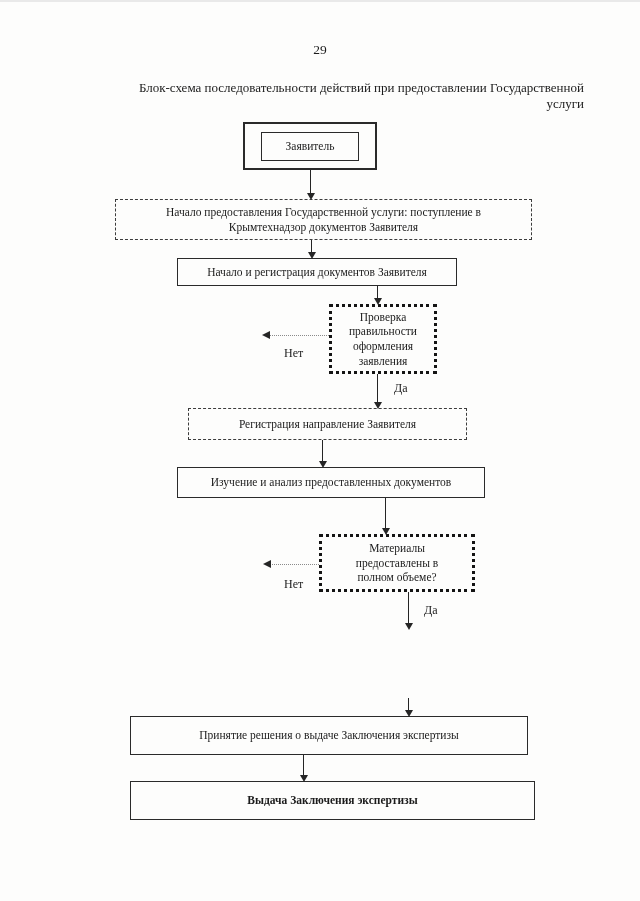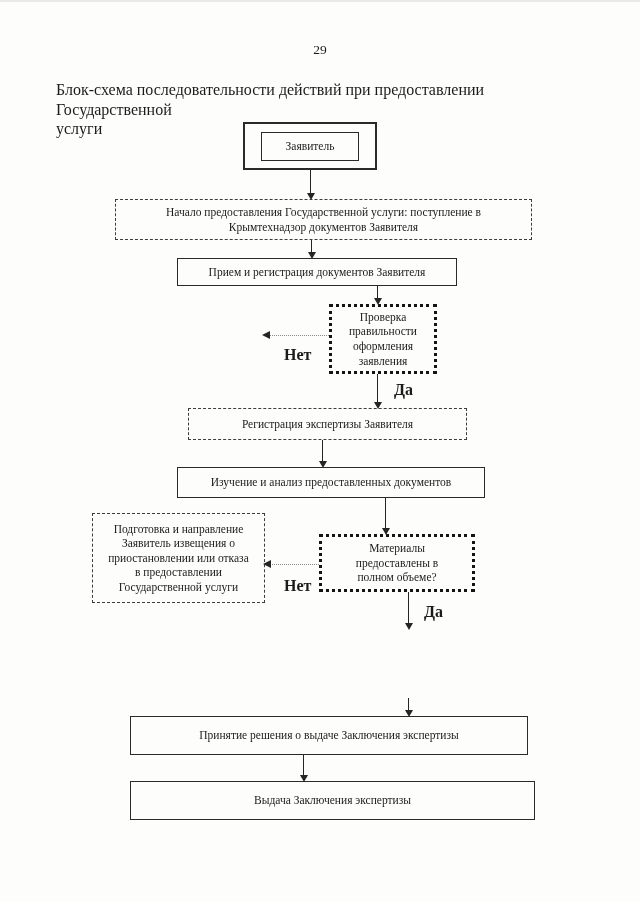--- a/index.html
+++ b/index.html
@@ -8,22 +8,22 @@
     position:relative; width:640px; height:901px; margin:2px auto;
     background:#fdfdfc; color:#1b1b1b;
     font-family:"Liberation Serif","DejaVu Serif",serif;
     overflow:hidden;
   }
   .pagenum {
     position:absolute; left:0; right:0; top:40px;
     text-align:center; font-size:13.5px;
   }
   .title {
-    position:absolute; left:56px; top:78px; width:536px;
-    text-align:left; font-size:16px; line-height:1.22;
+    position:absolute; left:48px; top:78px; width:536px;
+    text-align:right; font-size:13px; line-height:1.22;
     white-space:pre-line;
   }
   .box {
     position:absolute; box-sizing:border-box;
     display:flex; align-items:center; justify-content:center;
     text-align:center; font-size:11.5px; line-height:1.27;
     padding:2px 5px; white-space:pre-line; background:#fdfdfc;
   }
   .solid   { border:1.5px solid #2a2a2a; }
   .dashed  { border:1px dashed #3c3c3c; }
@@ -41,66 +41,61 @@
     border-left:4px solid transparent; border-right:4px solid transparent;
     border-top:7px solid #252525;
   }
   
   .conn-h { position:absolute; height:0; border-top:1.5px dotted #8a8a8a; }
   .conn-h::before {
     content:""; position:absolute; left:-2px; top:-5px;
     border-top:4px solid transparent; border-bottom:4px solid transparent;
     border-right:8px solid #252525;
   }
-  .branch { position:absolute; font-size:16px;font-weight:bold; }
+  .branch { position:absolute; font-size:12px; }
 </style>
 </head>
 <body>
 
 <div id="page">
 
   <div class="pagenum">29</div>
   <div class="title">Блок-схема последовательности действий при предоставлении Государственной
 услуги</div>
 
   <div class="box dbl-outer" style="left:243px; top:120px; width:134px; height:48px;">
     <div class="dbl-inner">
       <span>Заявитель</span>
     </div>
   </div>
 
   <div class="box dashed" style="left:115px; top:197px; width:417px; height:41px;">Начало предоставления Государственной услуги: поступление в
 Крымтехнадзор документов Заявителя</div>
 
-  <div class="box solid" style="left:177px; top:256px; width:280px; height:28px;">Прием и регистрация документов Заявителя</div>
+  <div class="box solid" style="left:177px; top:256px; width:280px; height:28px;">Начало и регистрация документов Заявителя</div>
 
   <div class="box dotbold" style="left:329px; top:302px; width:108px; height:70px;">Проверка
 правильности
 оформления
 заявления</div>
 
 
-  <div class="box dashed" style="left:188px; top:406px; width:279px; height:32px;">Регистрация экспертизы Заявителя</div>
+  <div class="box dashed" style="left:188px; top:406px; width:279px; height:32px;">Регистрация направление Заявителя</div>
 
   <div class="box solid" style="left:177px; top:465px; width:308px; height:31px;">Изучение и анализ предоставленных документов</div>
 
-  <div class="box dashed" style="left:92px; top:511px; width:173px; height:90px;">Подготовка и направление
-Заявитель извещения о
-приостановлении или отказа
-в предоставлении
-Государственной услуги</div>
 
   <div class="box dotbold" style="left:319px; top:532px; width:156px; height:58px;">Материалы
 предоставлены в
 полном объеме?</div>
 
 
   <div class="box solid" style="left:130px; top:714px; width:398px; height:39px;">Принятие решения о выдаче Заключения экспертизы</div>
 
-  <div class="box solid" style="left:130px; top:779px; width:405px; height:39px;">Выдача Заключения экспертизы</div>
+  <div class="box solid" style="left:130px; top:779px; width:405px; height:39px;font-weight:bold;">Выдача Заключения экспертизы</div>
 
   <div class="conn-v" style="left:310px; top:168px; height:28px;"></div>
   <div class="conn-v" style="left:311px; top:238px; height:17px;"></div>
   <div class="conn-v" style="left:377px; top:284px; height:17px;"></div>
   <div class="conn-v" style="left:377px; top:372px; height:33px;"></div>
   <div class="conn-v" style="left:322px; top:438px; height:26px;"></div>
   <div class="conn-v" style="left:385px; top:496px; height:35px;"></div>
   <div class="conn-v" style="left:408px; top:590px; height:36px;"></div>
   <div class="conn-v" style="left:408px; top:696px; height:17px;"></div>
   <div class="conn-v" style="left:303px; top:753px; height:25px;"></div>

